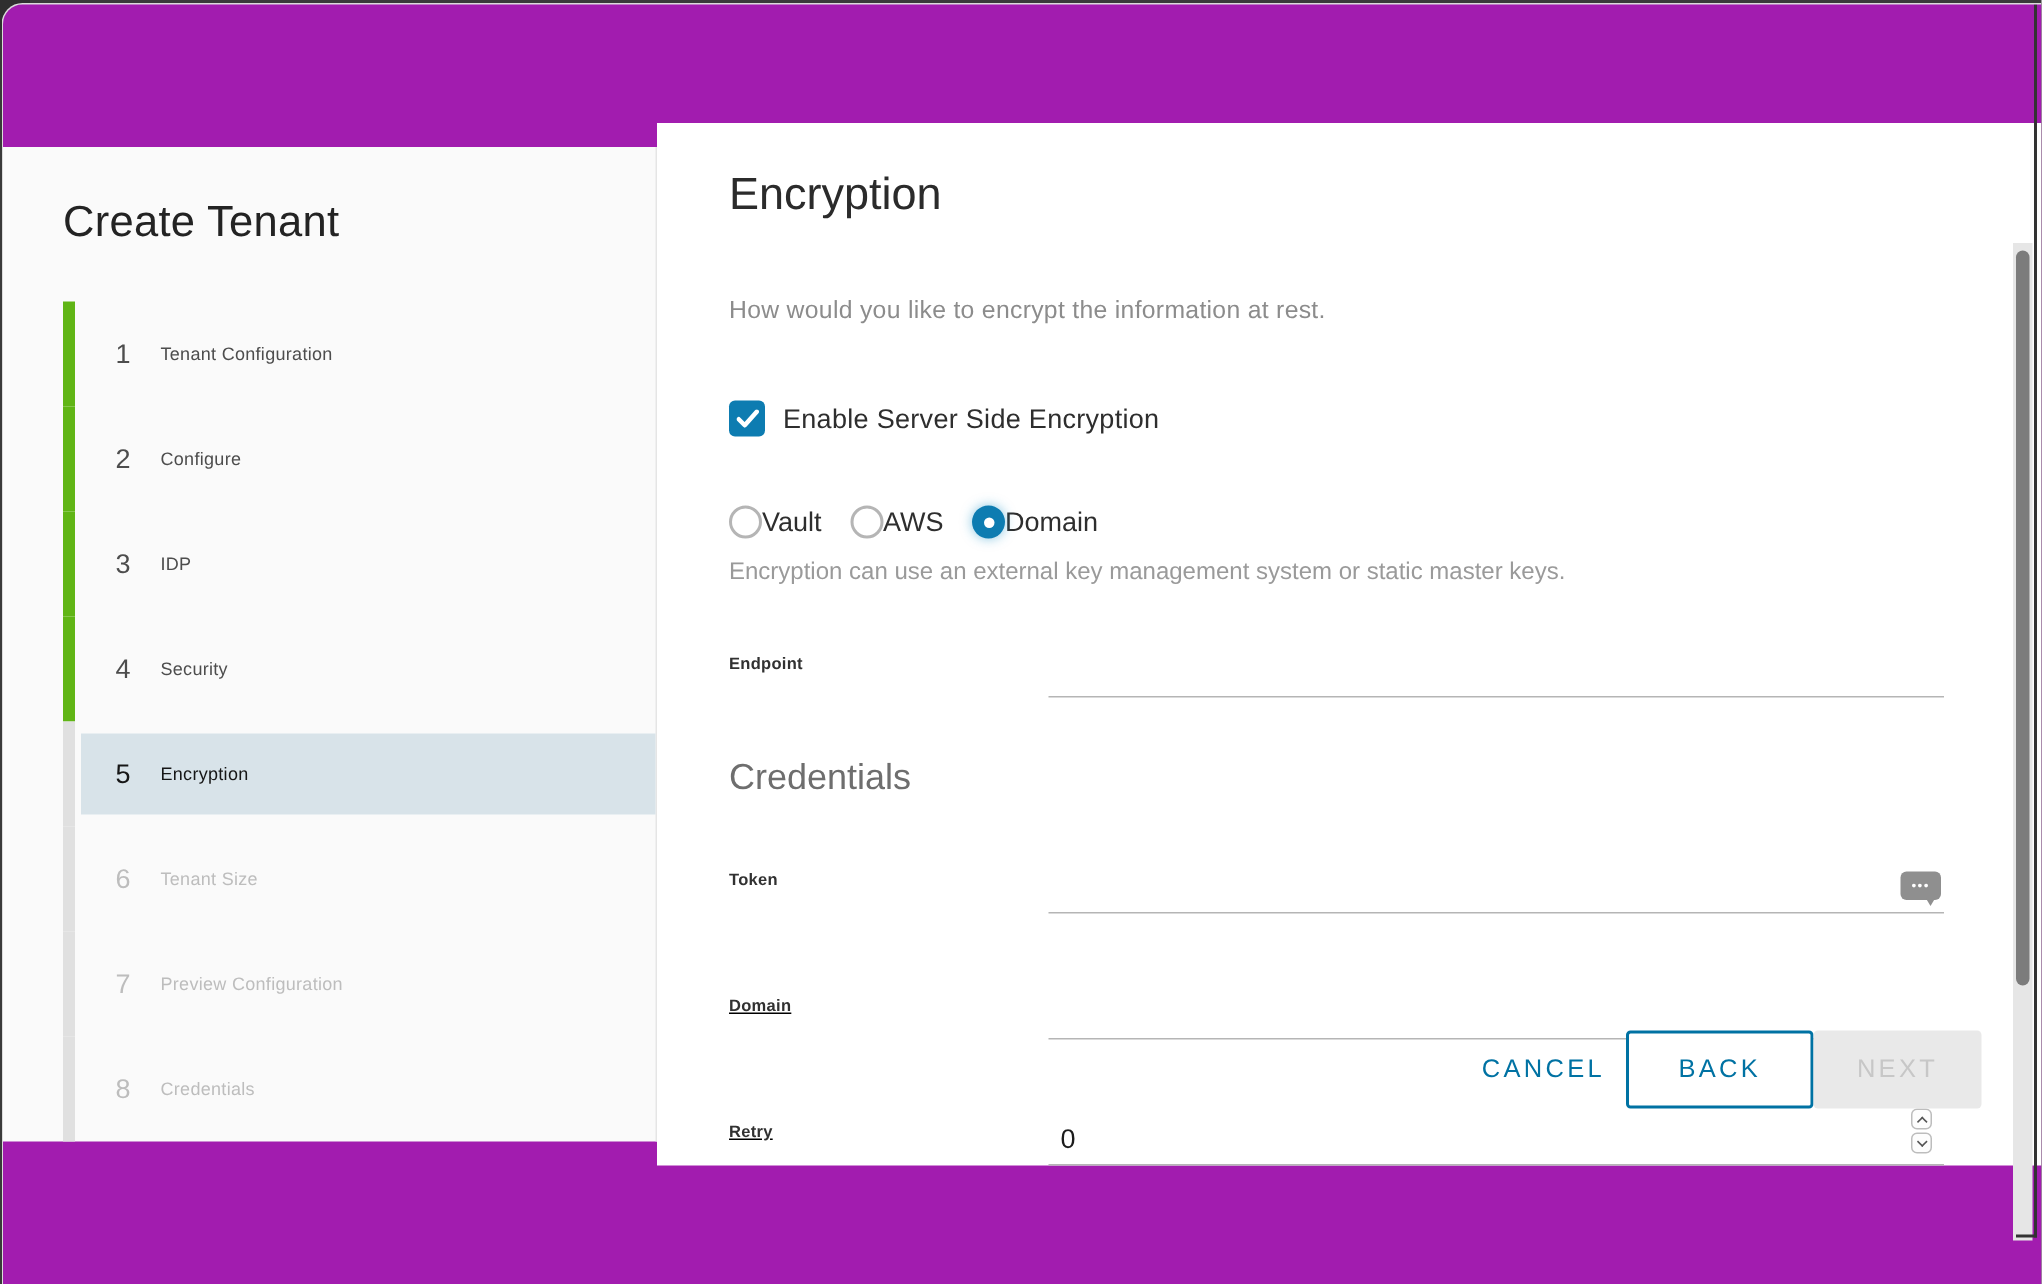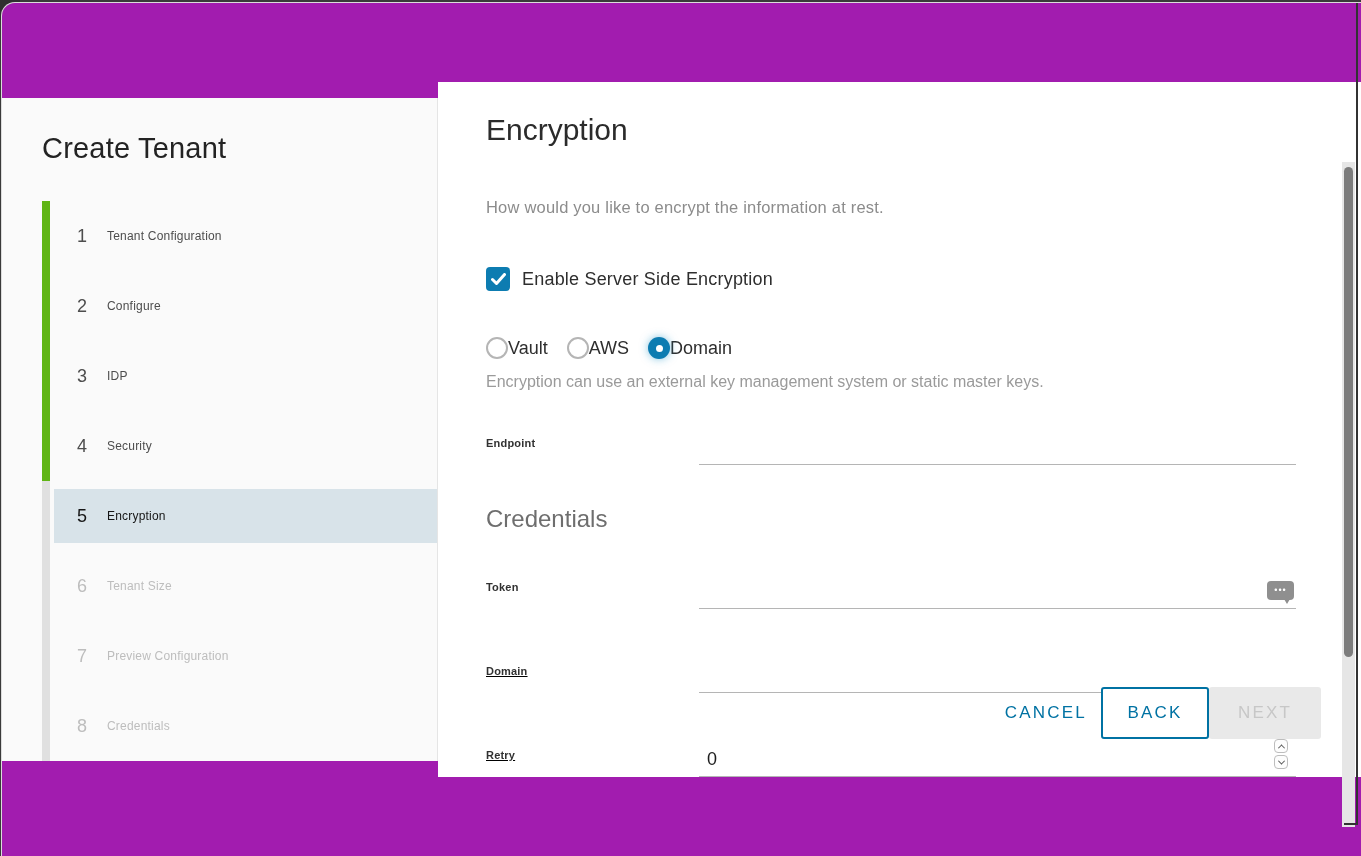--- a/index.html
+++ b/index.html
@@ -75,21 +75,21 @@
               display:flex; align-items:center; justify-content:center; cursor:pointer; }
   .chev { width:5px; height:5px; border-top:1.5px solid #555; border-right:1.5px solid #555; }
   .chev.up { transform:rotate(-45deg) translate(-1px,1px); }
   .chev.down { transform:rotate(135deg) translate(-1px,1px); }
 
   
   .actions { position:absolute; right:40px; bottom:38px; display:flex; align-items:center; }
   .btn { font-family:"Liberation Sans", sans-serif; font-size:17px; letter-spacing:2.2px; cursor:pointer; }
   .btn-link { color:#0072a3; background:none; border:none; padding:0 14px 0 0; }
   .btn-outline { color:#0072a3; background:#fff; border:2px solid #0072a3; border-radius:3px;
-                 width:108px; height:52px; }
+                 width:125px; height:52px; }
   .btn-disabled { color:#c7c7c7; background:#e9e9e9; border:none; border-radius:3px;
                   width:112px; height:52px; cursor:default; }
 
   
   .scrollbar { position:absolute; right:6px; top:80px; width:13px; height:665px; background:#e6e6e6; z-index:30; }
   .scroll-thumb { position:absolute; left:2px; top:5px; width:9px; height:490px; background:#7c7c7c; border-radius:5px; }
 </style>
 </head>
 <body>
 

